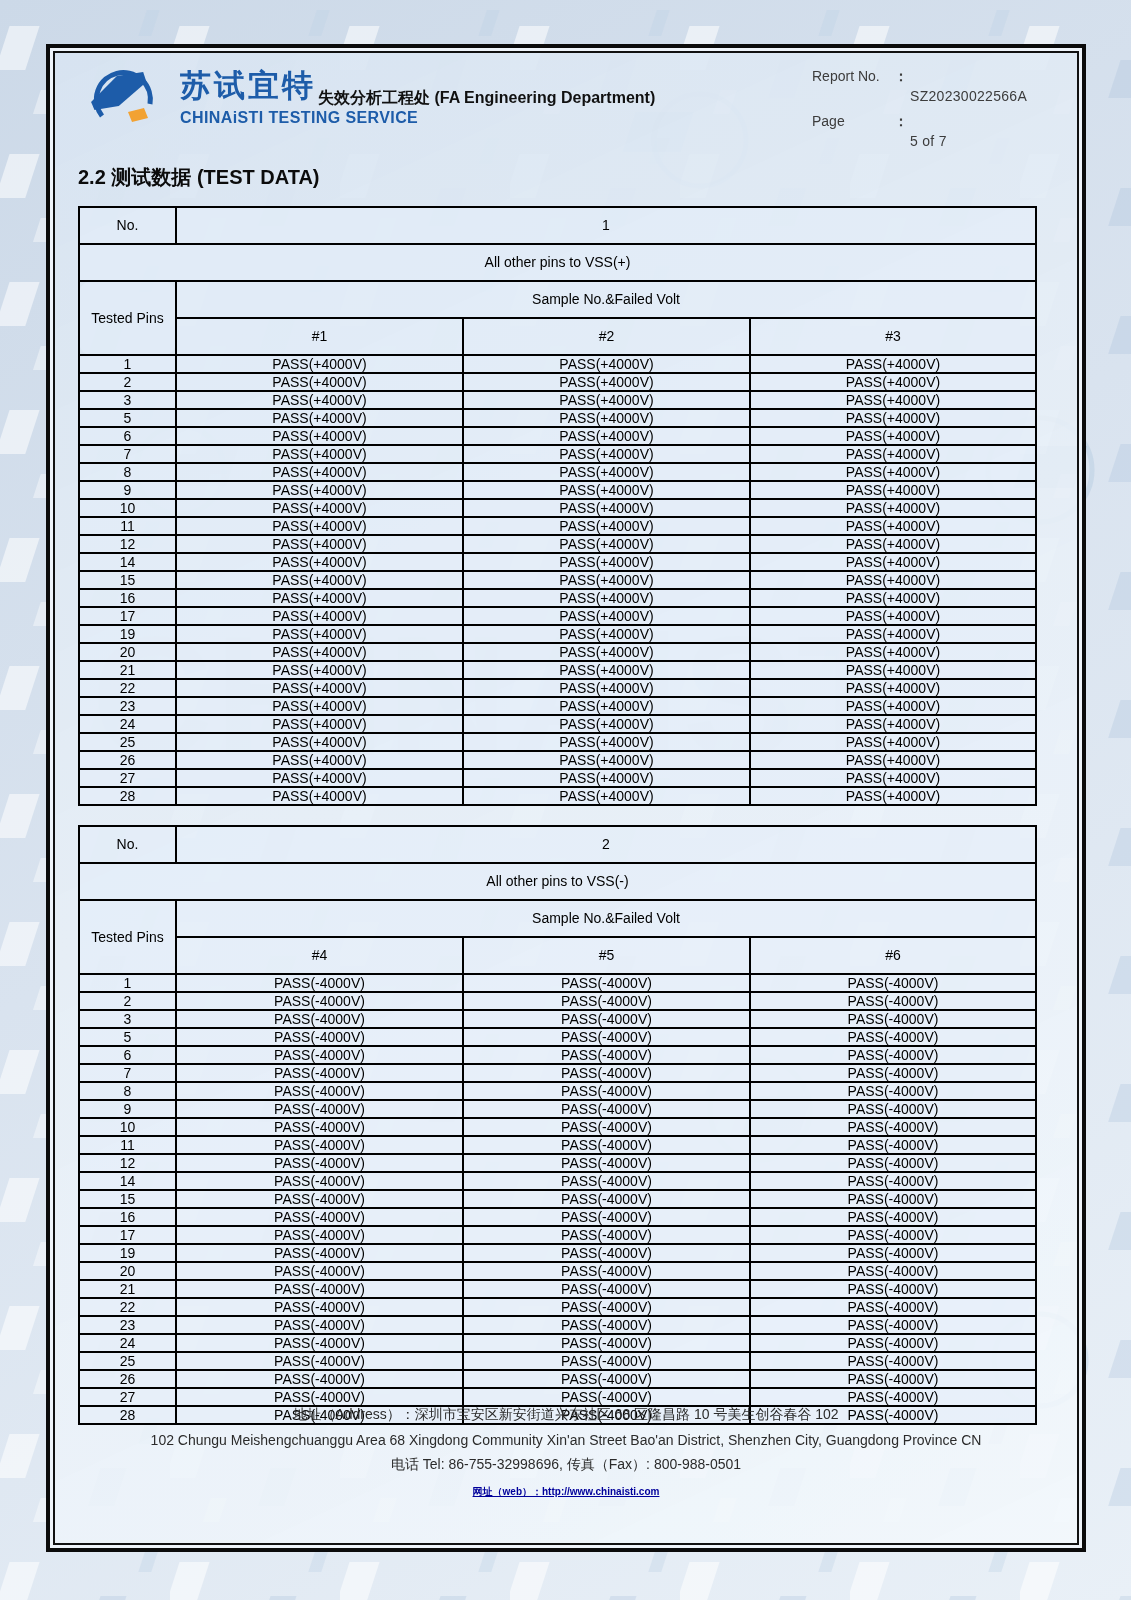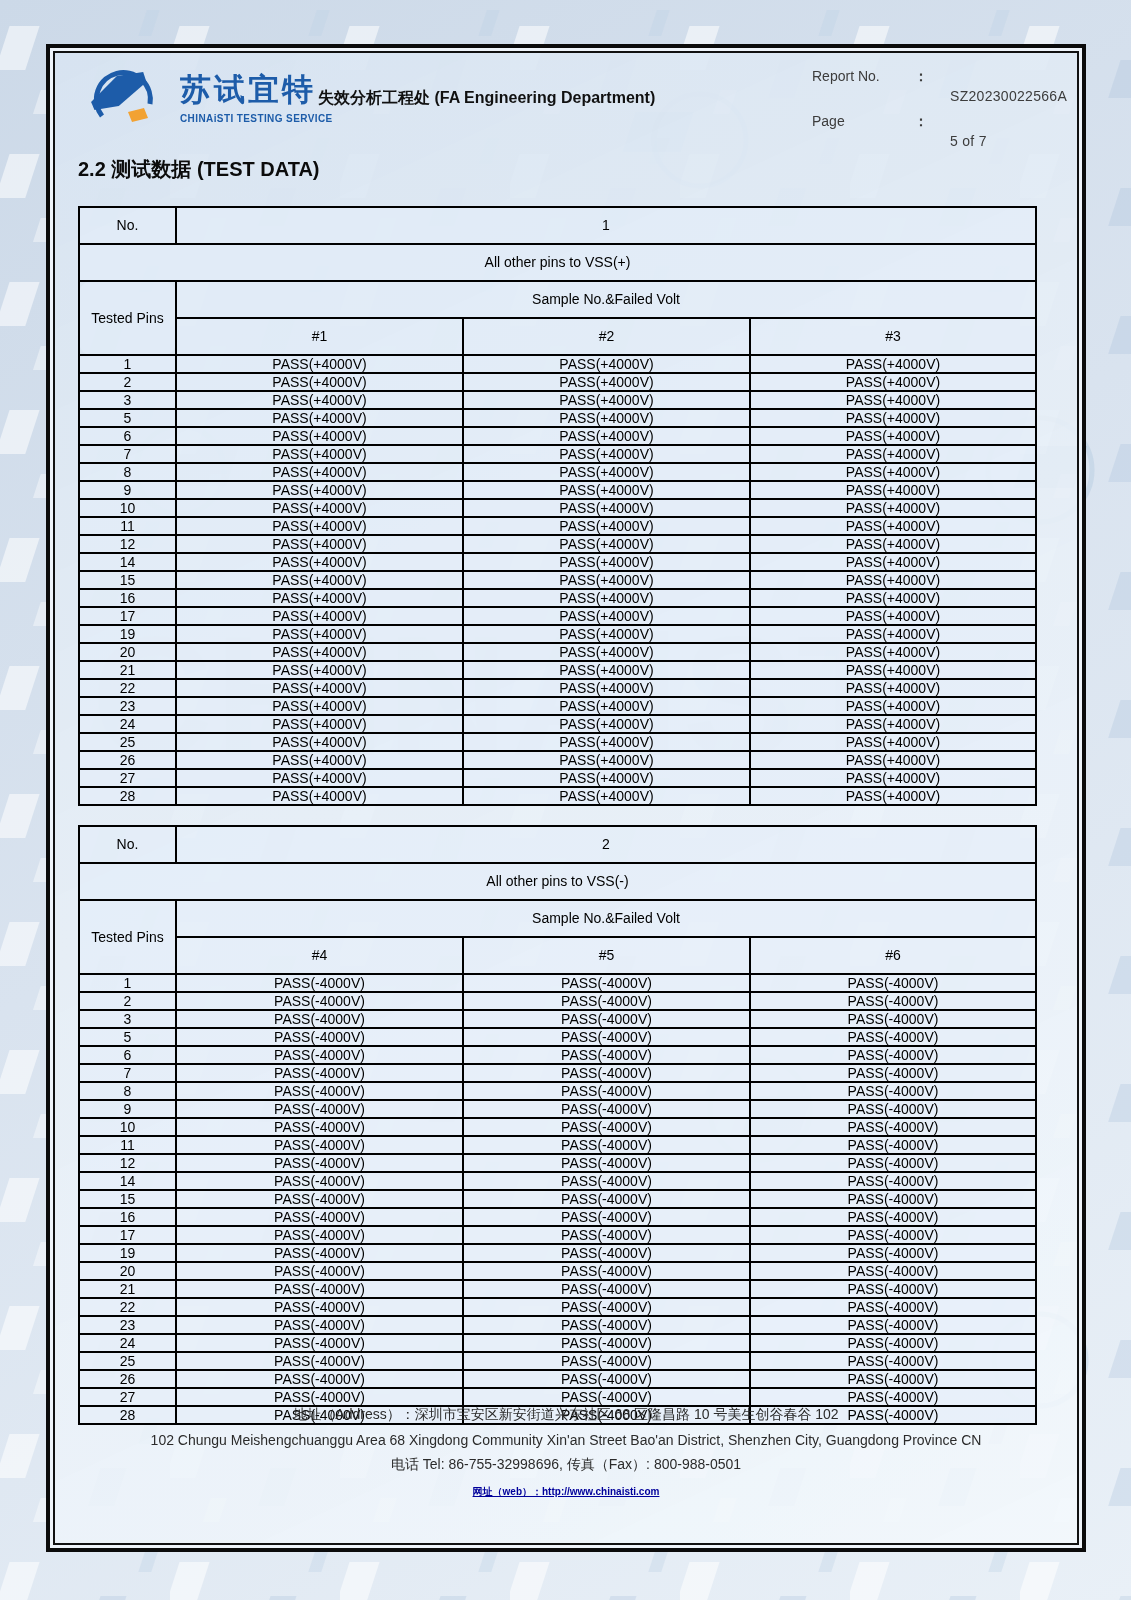--- a/index.html
+++ b/index.html
@@ -24,29 +24,29 @@
     font-size:168px; font-weight:bold; letter-spacing:2px;
     color:rgba(173,197,222,0.42); z-index:1; pointer-events:none;
     transform:scaleY(1.02); white-space:nowrap; text-align:center;
   }
 
   
   .logo-wrap { position:absolute; left:38px; top:12px; display:flex; align-items:center;gap:8px; }
   .logo-mark { width:78px; height:72px; }
   .logo-text { margin-left:6px; }
   .logo-cn { font-size:31px; font-weight:bold; color:#1d5ca9; letter-spacing:3px; font-family:"Liberation Sans",sans-serif; }
-  .logo-en { font-size:10px; font-weight:bold; color:#1d5ca9; letter-spacing:0.4px; margin-top:2px; }
+  .logo-en { font-size:16px; font-weight:bold; color:#1d5ca9; letter-spacing:0.4px; margin-top:2px; }
   .dept-title { position:absolute; left:268px; top:40px; font-size:16px; font-weight:bold; color:#111; }
   .report-block { position:absolute; left:762px; top:20px; font-size:14px; color:#3c3c3c; }
-  .report-row { display:flex; margin-bottom:9px;gap:20px; }
+  .report-row { display:flex; margin-bottom:9px; }
   .report-row .lbl { width:82px; }
   .report-row .colon { width:16px; font-weight:bold; }
   .report-row .val { letter-spacing:0.3px;margin-top:20px; }
 
-  .section-title { position:absolute; left:28px; top:108px; font-size:20px; font-weight:bold; color:#0c0c0c; }
+  .section-title { position:absolute; left:28px; top:116px; font-size:20px; font-weight:bold; color:#0c0c0c; }
 
   
   table.data-table {
     position:absolute; left:28px; width:957px;
     border-collapse:collapse; table-layout:fixed;
     font-size:14px; color:#000;
   }
   table.t1 { top:158px; }
   table.t2 { top:777px; }
   table.data-table td {

